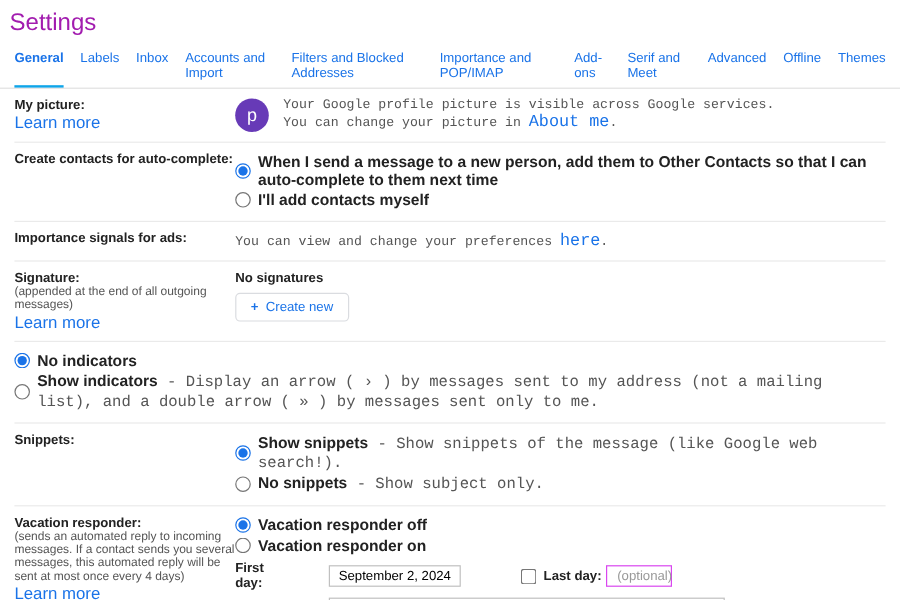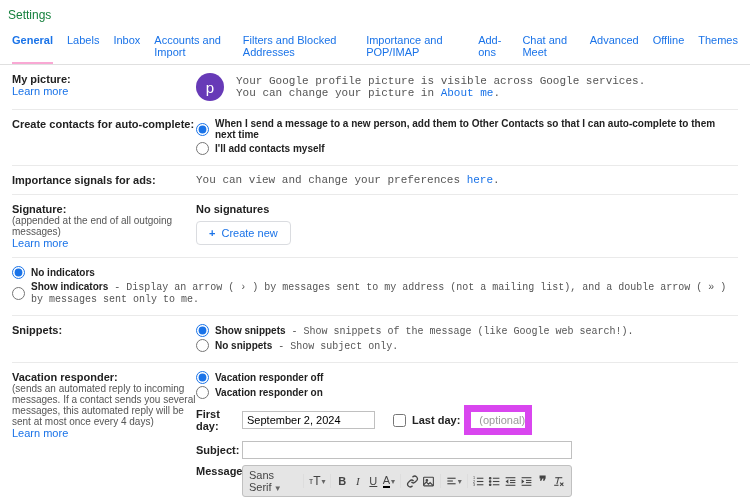--- a/index.html
+++ b/index.html
@@ -1,46 +1,46 @@
 <!DOCTYPE html>
 <html><head>
 <meta charset="utf-8">
 <style>
   * { box-sizing: border-box; margin: 0; padding: 0; }
   body { font-family: Arial, sans-serif; font-size: 12px; color: #222; background: #fff; }
   .page { width: 750px; height: 500px; overflow: hidden; position: relative; background: #fff; }
-  .header-title { font-size: 12px; color: #15803d; padding: 8px 0 8px 8px; font-weight: 400; }
+  .header-title { font-size: 20px; color: #a21caf; padding: 8px 0 8px 8px; font-weight: 400; }
   .tabs { display: flex; gap: 14px; padding: 0 12px; border-bottom: 1px solid #e0e0e0; font-size: 11px; color: #1a73e8; }
   .tab { padding: 4px 0 6px 0; cursor: pointer; color: #1a73e8; }
-  .tab.active { font-weight: 700; border-bottom: 2px solid #f9a8d4; color: #1a73e8; }
+  .tab.active { font-weight: 700; border-bottom: 2px solid #0ea5e9; color: #1a73e8; }
   .content { padding: 0 12px; }
   .row { display: flex; border-bottom: 1px solid #eaeaea; padding: 8px 0; align-items: flex-start; }
   .row.noborder { border-bottom: none; }
   .left { width: 184px; flex-shrink: 0; font-size: 11px; color: #222; font-weight: 700; }
   .left .sub { font-weight: 400; font-size: 10px; color: #555; }
-  .left a, .link { color: #1a73e8; text-decoration: none; font-weight: 400; font-size: 11px; cursor: pointer; }
+  .left a, .link { color: #1a73e8; text-decoration: none; font-weight: 400; font-size: 14px; cursor: pointer; }
   .right { flex: 1; font-size: 11px; color: #222; }
   .avatar { width: 28px; height: 28px; border-radius: 50%; background: #673ab7; color: #fff; display: inline-flex; align-items: center; justify-content: center; font-size: 15px; margin-right: 12px; flex-shrink: 0; }
   .picrow { display: flex; align-items: center; }
   .radio-line { display: flex; align-items: center; margin-bottom: 2px; }
   .radio-line input[type=radio] { margin-right: 6px; accent-color: #1a73e8; }
-  .radio-line .lbl { font-size: 10px; }
+  .radio-line .lbl { font-size: 13px; }
   .radio-line .lbl b { font-weight: 700; }
   .muted { color: #555; font-family: Liberation Mono, monospace; }
   .btn-outline { display: inline-flex; align-items: center; gap: 6px; border: 1px solid #dadce0; color: #1a73e8; background: #fff; font-size: 11px; padding: 5px 12px; border-radius: 4px; cursor: pointer; }
   .plus { color: #1a73e8; font-weight: 700; }
   .vac-fields { margin-top: 6px; }
-  .field-row { display: flex; align-items: center; margin-bottom: 6px; font-size: 11px; }
+  .field-row { display: flex; align-items: center; margin-bottom: 6px; font-size: 11px; gap: 32px; }
   .field-row .flabel { width: 40px; font-weight: 700; text-align: left; }
   .field-row input[type=text] { border: 1px solid #c0c0c0; font-size: 11px; padding: 2px 4px; }
-  .date-box { width: 133px; }
+  .date-box { width: 110px; text-align: center; }
   .subject-box { width: 330px; }
   .lastday { margin-left: 18px; display: flex; align-items: center; gap: 4px; }
   .lastday input[type=checkbox] { margin-right: 2px; }
-  .optional { color: #999; border: 7px solid #d946ef; padding: 2px 8px; width: 68px; display: inline-block; }
+  .optional { color: #999; border: 1px solid #d946ef; padding: 2px 8px; width: 55px; display: inline-block; }
   .toolbar { display: flex; align-items: center; border: 1px solid #c0c0c0; border-radius: 3px; padding: 3px 6px; gap: 3px; width: 330px; background: #e5e5e5; }
   .tool { width: 16px; height: 16px; display: inline-flex; align-items: center; justify-content: center; font-size: 11px; color: #444; cursor: pointer; }
   .sep { width: 1px; height: 14px; background: #ddd; margin: 0 2px; }
   .sans { font-size: 11px; color: #444; padding-right: 2px; }
   .dd { font-size: 8px; color: #666; padding-left: 2px; }
   svg { display: block; }
   .caret-sm { font-size: 8px; color: #666; margin-left: 1px; }
 </style>
 </head>
 <body>
@@ -49,21 +49,21 @@
   <div class="header-title">Settings</div>
 
   <div class="tabs">
     <div class="tab active">General</div>
     <div class="tab">Labels</div>
     <div class="tab">Inbox</div>
     <div class="tab">Accounts and Import</div>
     <div class="tab">Filters and Blocked Addresses</div>
     <div class="tab">Importance and POP/IMAP</div>
     <div class="tab">Add-ons</div>
-    <div class="tab">Chat and Meet</div>
+    <div class="tab">Serif and Meet</div>
     <div class="tab">Advanced</div>
     <div class="tab">Offline</div>
     <div class="tab">Themes</div>
   </div>
 
   <div class="content">
 
     <div class="row">
       <div class="left">
         <div>My picture:</div>

